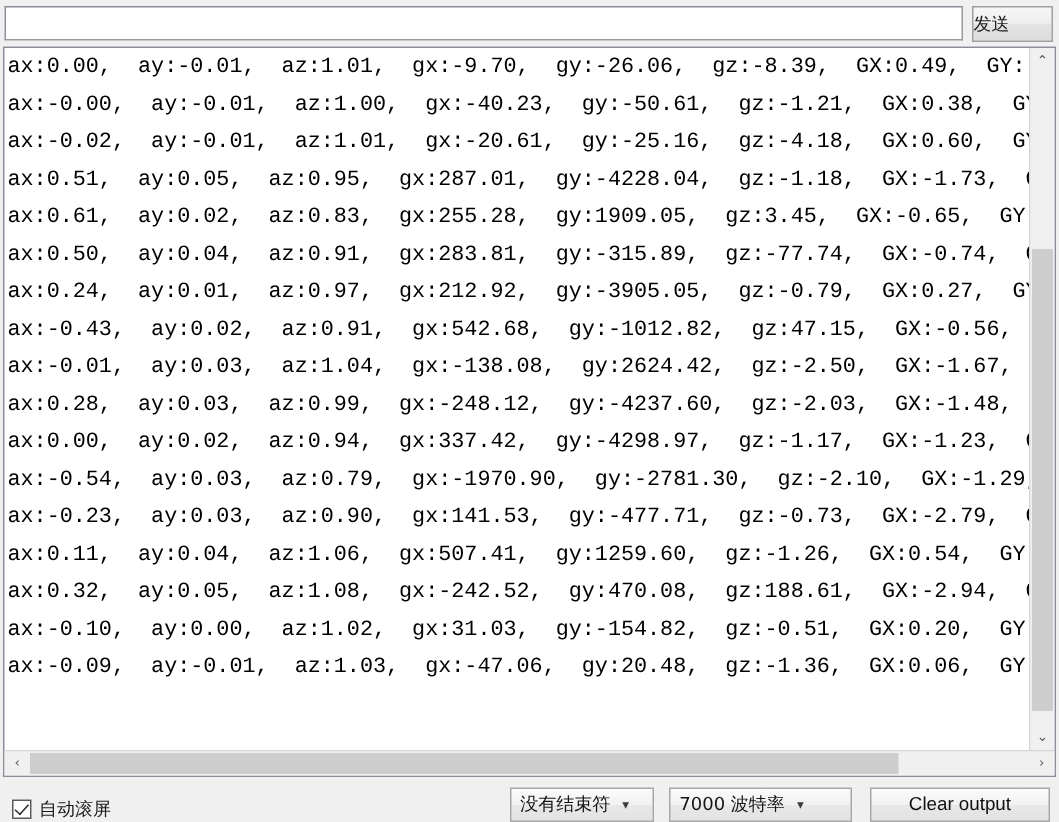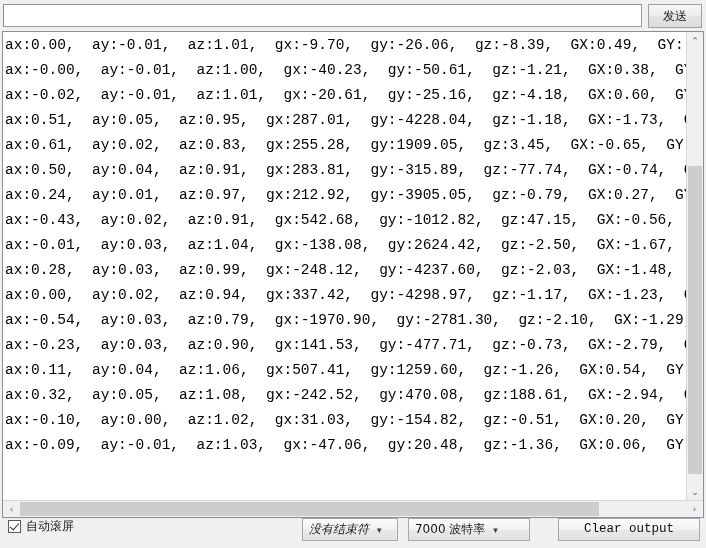--- a/index.html
+++ b/index.html
@@ -52,21 +52,21 @@
   }
   .send-button {
     width: 54px;
     height: 24px;
     box-sizing: border-box;
     border: 1px solid #a0a0a0;
     background: linear-gradient(180deg, #f7f7f7 0%, #ededed 48%, #e3e3e3 52%, #dcdcdc 100%);
     font-family: "DejaVu Sans", sans-serif;
     font-size: 12px;
     line-height: 22px;
-    text-align: center;
+    text-align: left;
     color: #1a1a1a;
     cursor: default;
     padding: 0;
   }
 
   
   .console-wrap {
     flex: 1 1 auto;
     position: relative;
     margin: 0 2px 0 2px;
@@ -163,21 +163,21 @@
     bottom: 1px;
     left: 0;
     background: #cdcdcd;
   }
 
   
   .status-bar {
     height: 30px;
     min-height: 30px;
     display: flex;
-    align-items: flex-start;
+    align-items: flex-end;
     background: #f0f0f0;
     padding: 0 6px 0 8px;
     box-sizing: border-box;
   }
   .autoscroll {
     display: flex;
     align-items: center;
     gap: 5px;
     font-family: "DejaVu Sans", sans-serif;
     font-size: 12px;
@@ -218,35 +218,35 @@
     margin-left: 10px;
     cursor: default;
     white-space: nowrap;
   }
   .combo .caret {
     margin-left: 8px;
     color: #3c3c3c;
     font-size: 9px;
     font-family: "DejaVu Sans", sans-serif;
   }
-  .combo.terminator { min-width: 96px; font-style: italic; }
+  .combo.terminator { min-width: 96px; }
   .combo.baud { min-width: 122px; }
 
   .clear-button {
     height: 23px;
     min-width: 120px;
     box-sizing: border-box;
     border: 1px solid #a8a8a8;
     background: linear-gradient(180deg, #fbfbfb 0%, #f1f1f1 50%, #e8e8e8 51%, #e2e2e2 100%);
-    font-family: Liberation Mono, monospace;
+    font-family: Liberation Sans, sans-serif;
     font-size: 12.5px;
     line-height: 21px;
     text-align: center;
     color: #101010;
-    margin-left: 28px;
+    margin-left: 12px;
     cursor: default;
     padding: 0 25px;
   }
 </style>
 </head>
 <body>
 
 <div id="app">
 
   <div class="send-bar">

